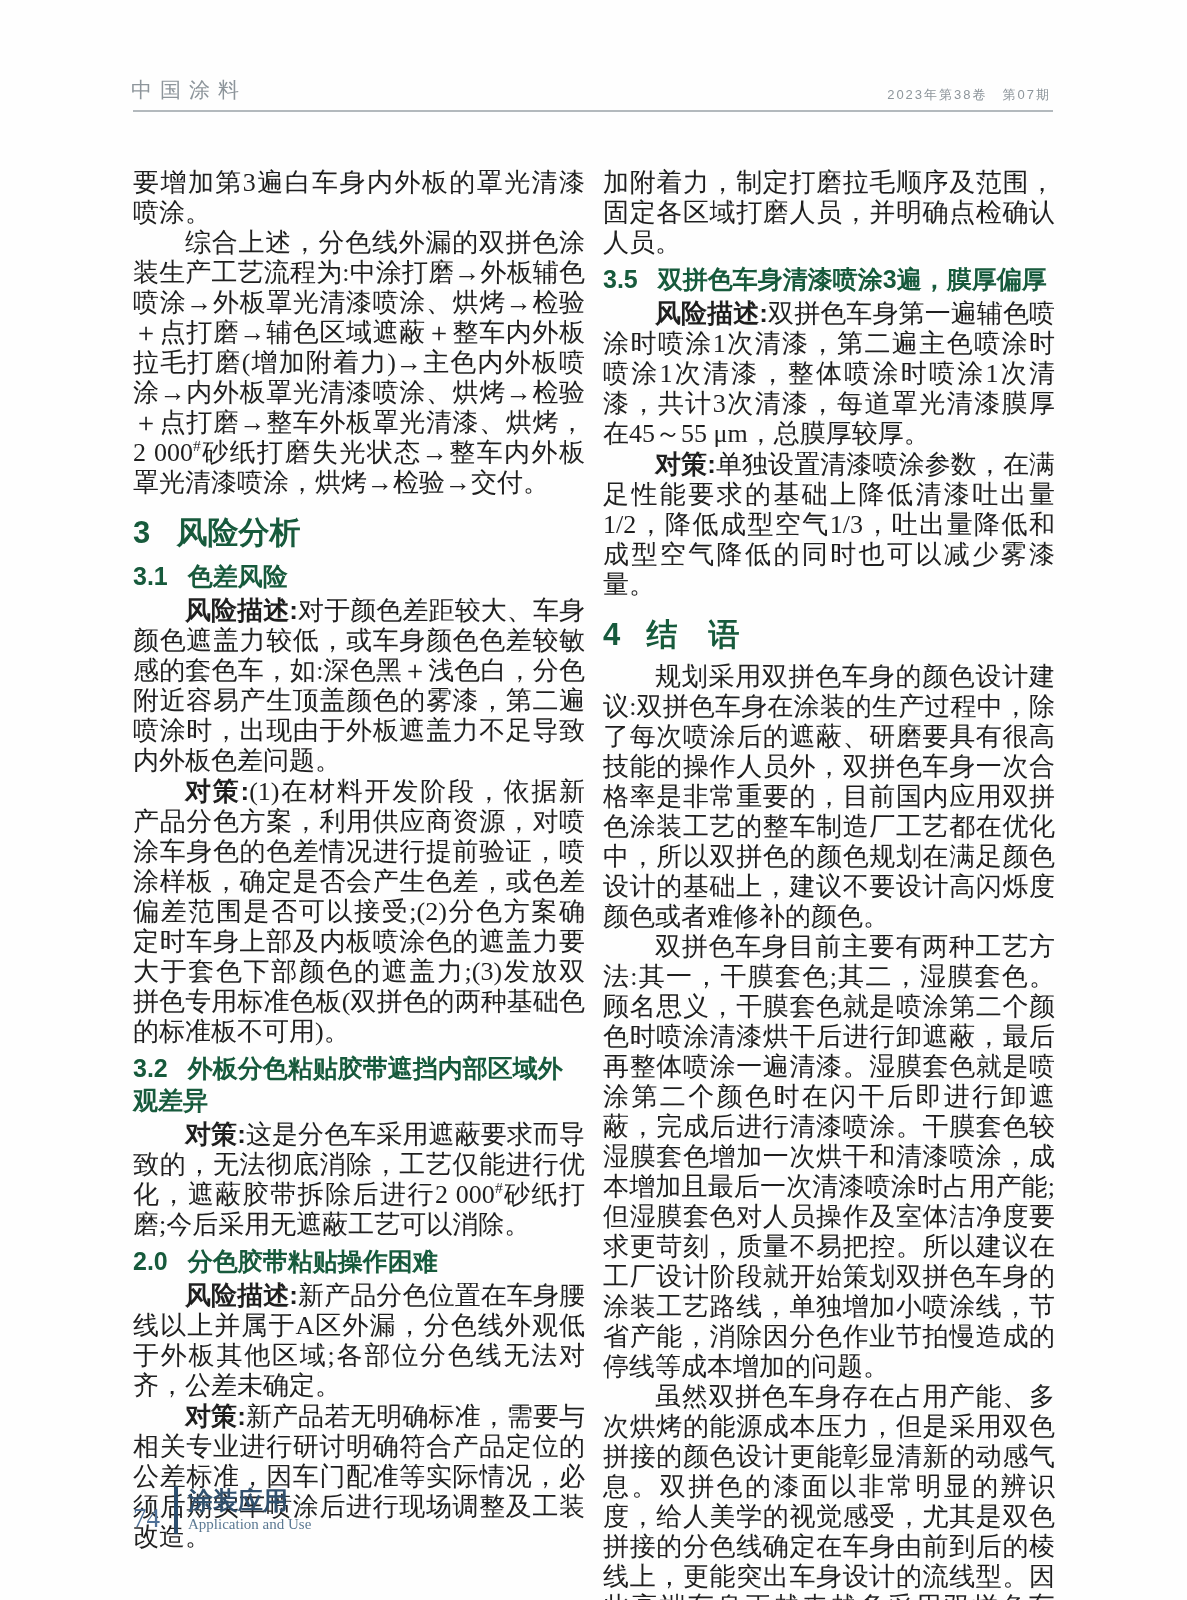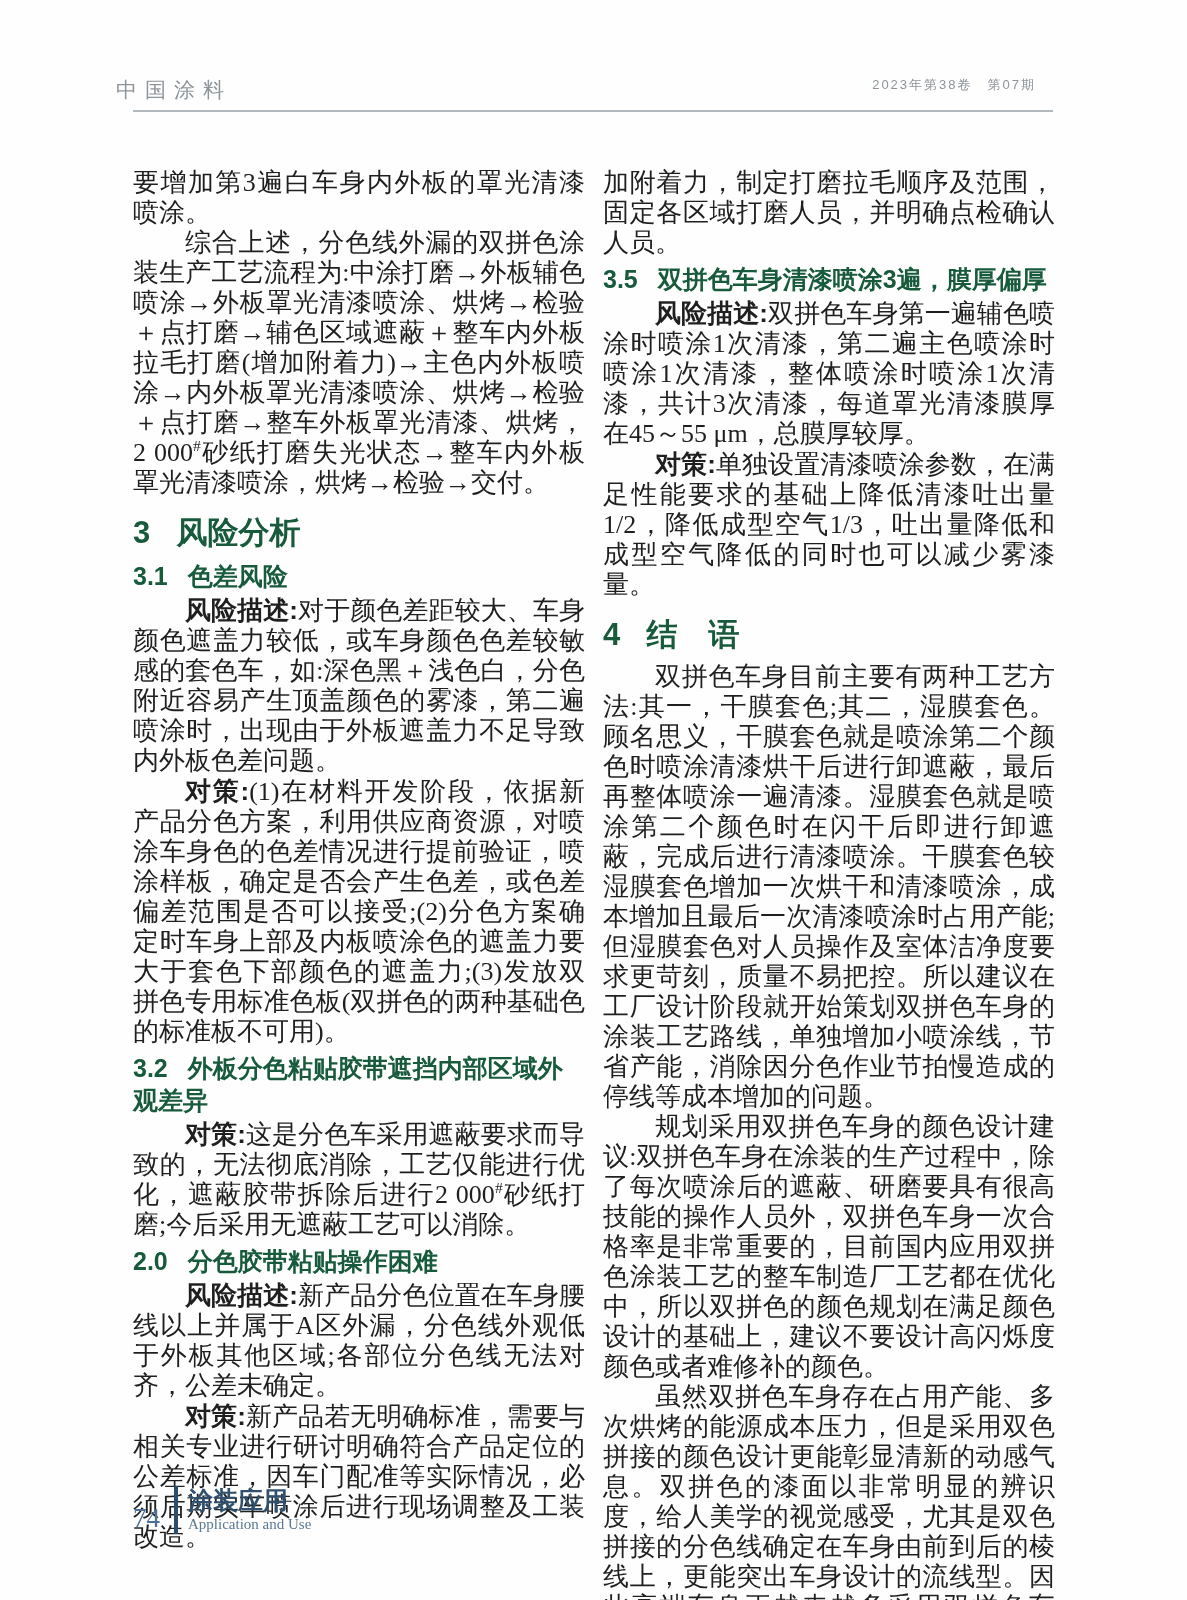--- a/index.html
+++ b/index.html
@@ -7,22 +7,22 @@
     position:relative;
     width:1187px; height:1600px;
     margin:0 auto;
     background:#fefefe;
     font-family:"Liberation Serif","DejaVu Serif",serif;
     color:#1f1f1f;
     overflow:hidden;
   }
   
   .pg-header {
-    position:absolute; top:76px; left:116px; width:920px;
-    display:flex; justify-content:space-between; align-items:flex-start;
+    position:absolute; top:76px; left:131px; width:920px;
+    display:flex; justify-content:space-between; align-items:flex-end;
     font-family:"Liberation Sans","DejaVu Sans",sans-serif;
     color:#8d959b;
   }
   .journal-name { font-size:21px; letter-spacing:8px; }
   .issue-info   { font-size:13px; letter-spacing:2px; }
   .header-rule {
     position:absolute; top:110px; left:133px; width:920px;
     border-top:2px solid #b3b9bd;
   }
   
@@ -115,22 +115,22 @@
 
     <div class="col">
       <p class="para">加附着力，制定打磨拉毛顺序及范围，固定各区域打磨人员，并明确点检确认人员。</p>
 
       <h3 class="sub"><span class="hnum">3.5</span><span>双拼色车身清漆喷涂3遍，膜厚偏厚</span></h3>
       <p class="para indent"><b class="plabel">风险描述:</b><span>双拼色车身第一遍辅色喷涂时喷涂1次清漆，第二遍主色喷涂时喷涂1次清漆，整体喷涂时喷涂1次清漆，共计3次清漆，每道罩光清漆膜厚在45～55 μm，总膜厚较厚。</span></p>
       <p class="para indent"><b class="plabel">对策:</b><span>单独设置清漆喷涂参数，在满足性能要求的基础上降低清漆吐出量1/2，降低成型空气1/3，吐出量降低和成型空气降低的同时也可以减少雾漆量。</span></p>
 
       <h2 class="sec"><span class="hnum">4</span><span>结　语</span></h2>
 
+      <p class="para indent">规划采用双拼色车身的颜色设计建议:双拼色车身在涂装的生产过程中，除了每次喷涂后的遮蔽、研磨要具有很高技能的操作人员外，双拼色车身一次合格率是非常重要的，目前国内应用双拼色涂装工艺的整车制造厂工艺都在优化中，所以双拼色的颜色规划在满足颜色设计的基础上，建议不要设计高闪烁度颜色或者难修补的颜色。</p>
       <p class="para indent">双拼色车身目前主要有两种工艺方法:其一，干膜套色;其二，湿膜套色。顾名思义，干膜套色就是喷涂第二个颜色时喷涂清漆烘干后进行卸遮蔽，最后再整体喷涂一遍清漆。湿膜套色就是喷涂第二个颜色时在闪干后即进行卸遮蔽，完成后进行清漆喷涂。干膜套色较湿膜套色增加一次烘干和清漆喷涂，成本增加且最后一次清漆喷涂时占用产能;但湿膜套色对人员操作及室体洁净度要求更苛刻，质量不易把控。所以建议在工厂设计阶段就开始策划双拼色车身的涂装工艺路线，单独增加小喷涂线，节省产能，消除因分色作业节拍慢造成的停线等成本增加的问题。</p>
-      <p class="para indent">规划采用双拼色车身的颜色设计建议:双拼色车身在涂装的生产过程中，除了每次喷涂后的遮蔽、研磨要具有很高技能的操作人员外，双拼色车身一次合格率是非常重要的，目前国内应用双拼色涂装工艺的整车制造厂工艺都在优化中，所以双拼色的颜色规划在满足颜色设计的基础上，建议不要设计高闪烁度颜色或者难修补的颜色。</p>
       <p class="para indent">虽然双拼色车身存在占用产能、多次烘烤的能源成本压力，但是采用双色拼接的颜色设计更能彰显清新的动感气息。双拼色的漆面以非常明显的辨识度，给人美学的视觉感受，尤其是双色拼接的分色线确定在车身由前到后的棱线上，更能突出车身设计的流线型。因此高端车身正越来越多采用双拼色车身。随着新的涂装技术和工艺的发展，免遮蔽无过喷和数字打印涂装技术正在快速发展，一定会有更高效、成本更低、更易操作的新一代多色彩车身设计和涂装方案被广泛应用。</p>
 
     </div>
 
   </main>
 
   <footer class="pg-footer">
     <span class="page-num">74</span>
     <span class="footer-bar"></span>
     <span class="footer-text">

